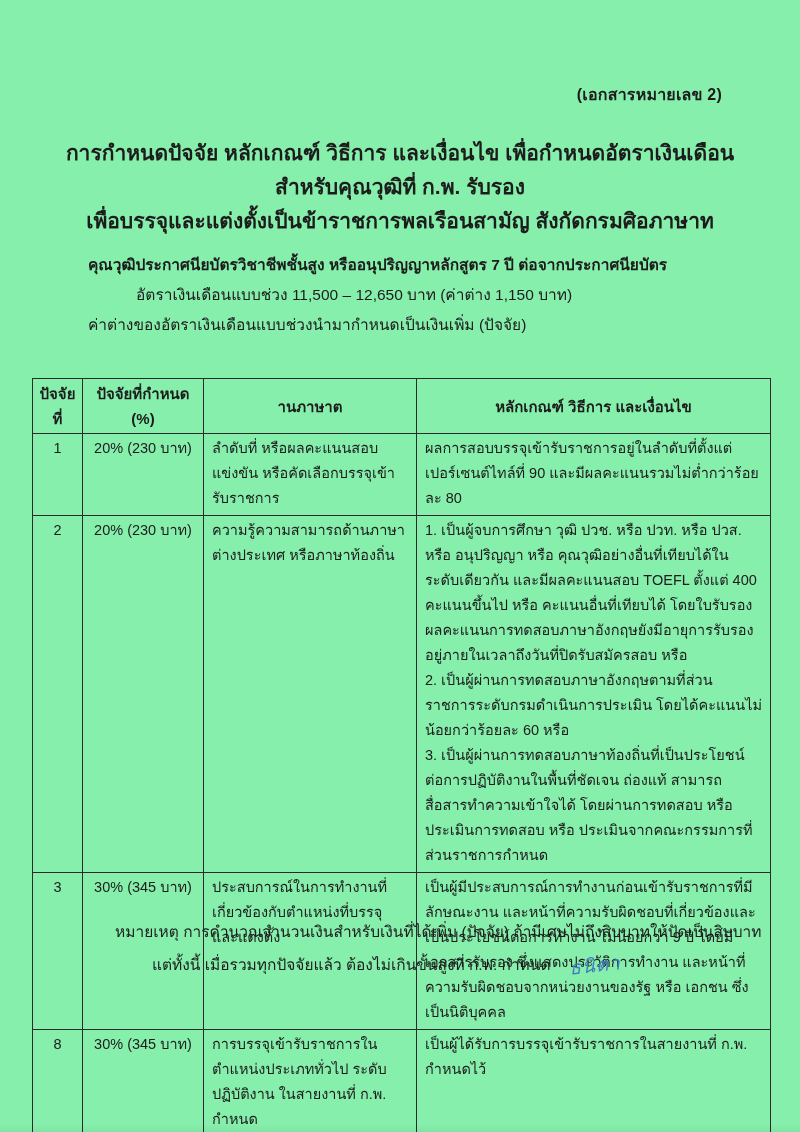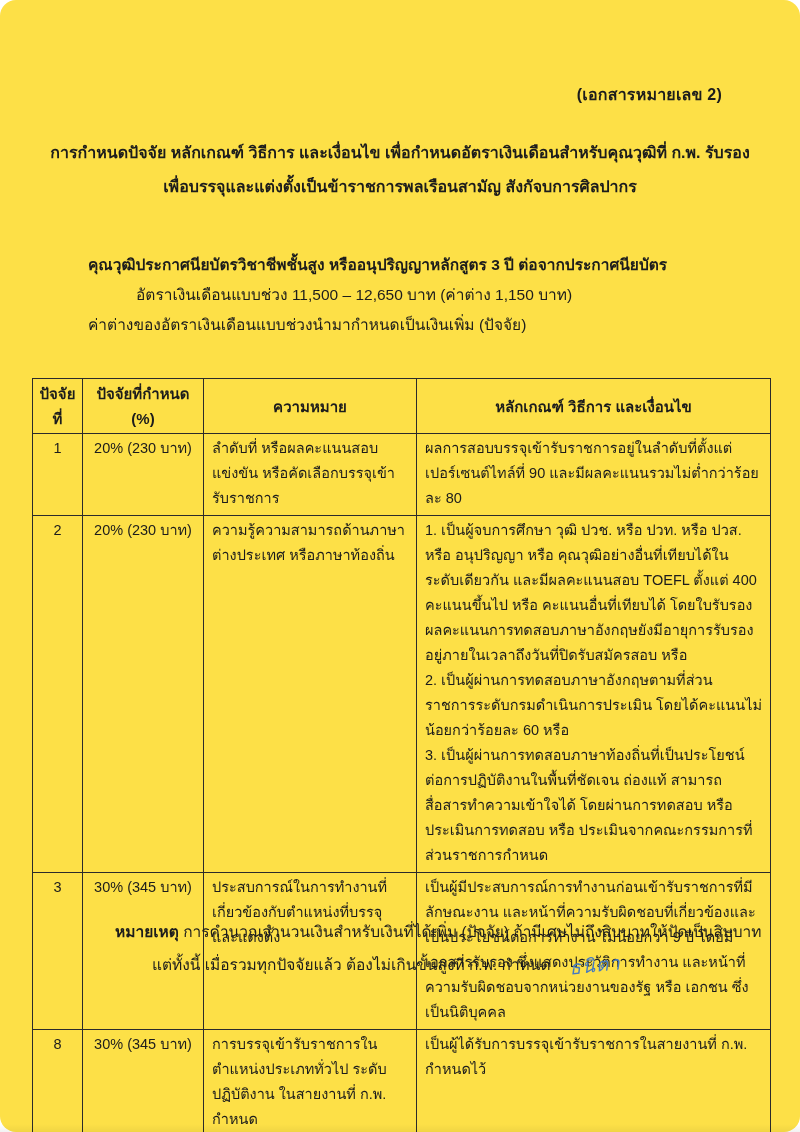--- a/index.html
+++ b/index.html
@@ -4,32 +4,32 @@
 <style>
   html,body{margin:0;padding:0;}
   body{
     width:800px;height:1132px;
     background:#ffffff;
     font-family:"Liberation Sans",sans-serif;
     color:#1c1c1c;
     position:relative;
     overflow:hidden;
   }
-  .page{position:absolute;inset:0;background:#fde047;border-radius:16px;}
+  .page{position:absolute;inset:0;background:#86efac;}
   .page::after{ 
     content:"";position:absolute;left:0;right:0;bottom:0;height:8px;
     background:linear-gradient(to bottom,rgba(0,0,0,0),rgba(0,0,0,0.05));
   }
   .doc-label{
     position:absolute;top:82px;right:78px;
     font-size:16px;font-weight:600;letter-spacing:0.2px;
   }
   .title-block{
     position:absolute;top:136px;left:40px;right:40px;
-    text-align:center;font-weight:700;font-size:16px;line-height:34px;
+    text-align:center;font-weight:700;font-size:21px;line-height:34px;
   }
   .intro-block{
     position:absolute;top:250px;left:88px;right:45px;
     font-size:15.5px;line-height:30px;
   }
   .intro-line.bold{font-weight:700;}
   .intro-line.indent{padding-left:48px;}
   table.criteria{
     position:absolute;top:378px;left:32px;
     width:738px;border-collapse:collapse;table-layout:fixed;
@@ -49,62 +49,62 @@
   td.c-criteria{white-space:pre-line;}
   tbody tr:nth-child(1) td{height:52px;}
   tbody tr:nth-child(2) td{height:260px;}
   tbody tr:nth-child(3) td{height:100px;}
   tbody tr:nth-child(4) td{height:66px;}
   .note-block{
     position:absolute;top:916px;left:0;right:0;
     font-size:15.5px;line-height:32px;
   }
   .note-line1{padding-left:115px;}
-  .note-label{font-weight:700;text-align:center;}
+  .note-label{font-weight:400;text-align:center;}
   .note-line2{padding-left:152px;}
   .signature{
     display:inline-block;
     color:#4379c2;
     font-size:19px;
     font-style:italic;
     transform:rotate(-6deg) translateY(2px);
     margin-left:14px;
     letter-spacing:1px;
   }
 </style>
 </head>
 <body>
 
 <div class="page">
 
   <div class="doc-label">(เอกสารหมายเลข 2)</div>
 
   <div class="title-block">
     <div>การกำหนดปัจจัย หลักเกณฑ์ วิธีการ และเงื่อนไข เพื่อกำหนดอัตราเงินเดือนสำหรับคุณวุฒิที่ ก.พ. รับรอง</div>
-    <div>เพื่อบรรจุและแต่งตั้งเป็นข้าราชการพลเรือนสามัญ สังกัจบการศิลปากร</div>
+    <div>เพื่อบรรจุและแต่งตั้งเป็นข้าราชการพลเรือนสามัญ สังกัดกรมศิอภาษาท</div>
   </div>
 
   <div class="intro-block">
-    <div class="intro-line bold">คุณวุฒิประกาศนียบัตรวิชาชีพชั้นสูง หรืออนุปริญญาหลักสูตร 3 ปี ต่อจากประกาศนียบัตร</div>
+    <div class="intro-line bold">คุณวุฒิประกาศนียบัตรวิชาชีพชั้นสูง หรืออนุปริญญาหลักสูตร 7 ปี ต่อจากประกาศนียบัตร</div>
     <div class="intro-line indent">อัตราเงินเดือนแบบช่วง 11,500 – 12,650 บาท (ค่าต่าง 1,150 บาท)</div>
     <div class="intro-line">ค่าต่างของอัตราเงินเดือนแบบช่วงนำมากำหนดเป็นเงินเพิ่ม (ปัจจัย)</div>
   </div>
 
   <table class="criteria">
     <colgroup>
       <col style="width:50px">
       <col style="width:121px">
       <col style="width:213px">
       <col style="width:354px">
     </colgroup>
     <thead>
       <tr>
         <th>ปัจจัยที่</th>
         <th>ปัจจัยที่กำหนด (%)</th>
-        <th>ความหมาย</th>
+        <th>านภาษาต</th>
         <th>หลักเกณฑ์ วิธีการ และเงื่อนไข</th>
       </tr>
     </thead>
     <tbody>
         <tr>
           <td class="c-no">1</td>
           <td class="c-pct">20% (230 บาท)</td>
           <td class="c-meaning">ลำดับที่ หรือผลคะแนนสอบแข่งขัน หรือคัดเลือกบรรจุเข้ารับราชการ</td>
           <td class="c-criteria">ผลการสอบบรรจุเข้ารับราชการอยู่ในลำดับที่ตั้งแต่เปอร์เซนต์ไทล์ที่ 90 และมีผลคะแนนรวมไม่ต่ำกว่าร้อยละ 80</td>
         </tr>

